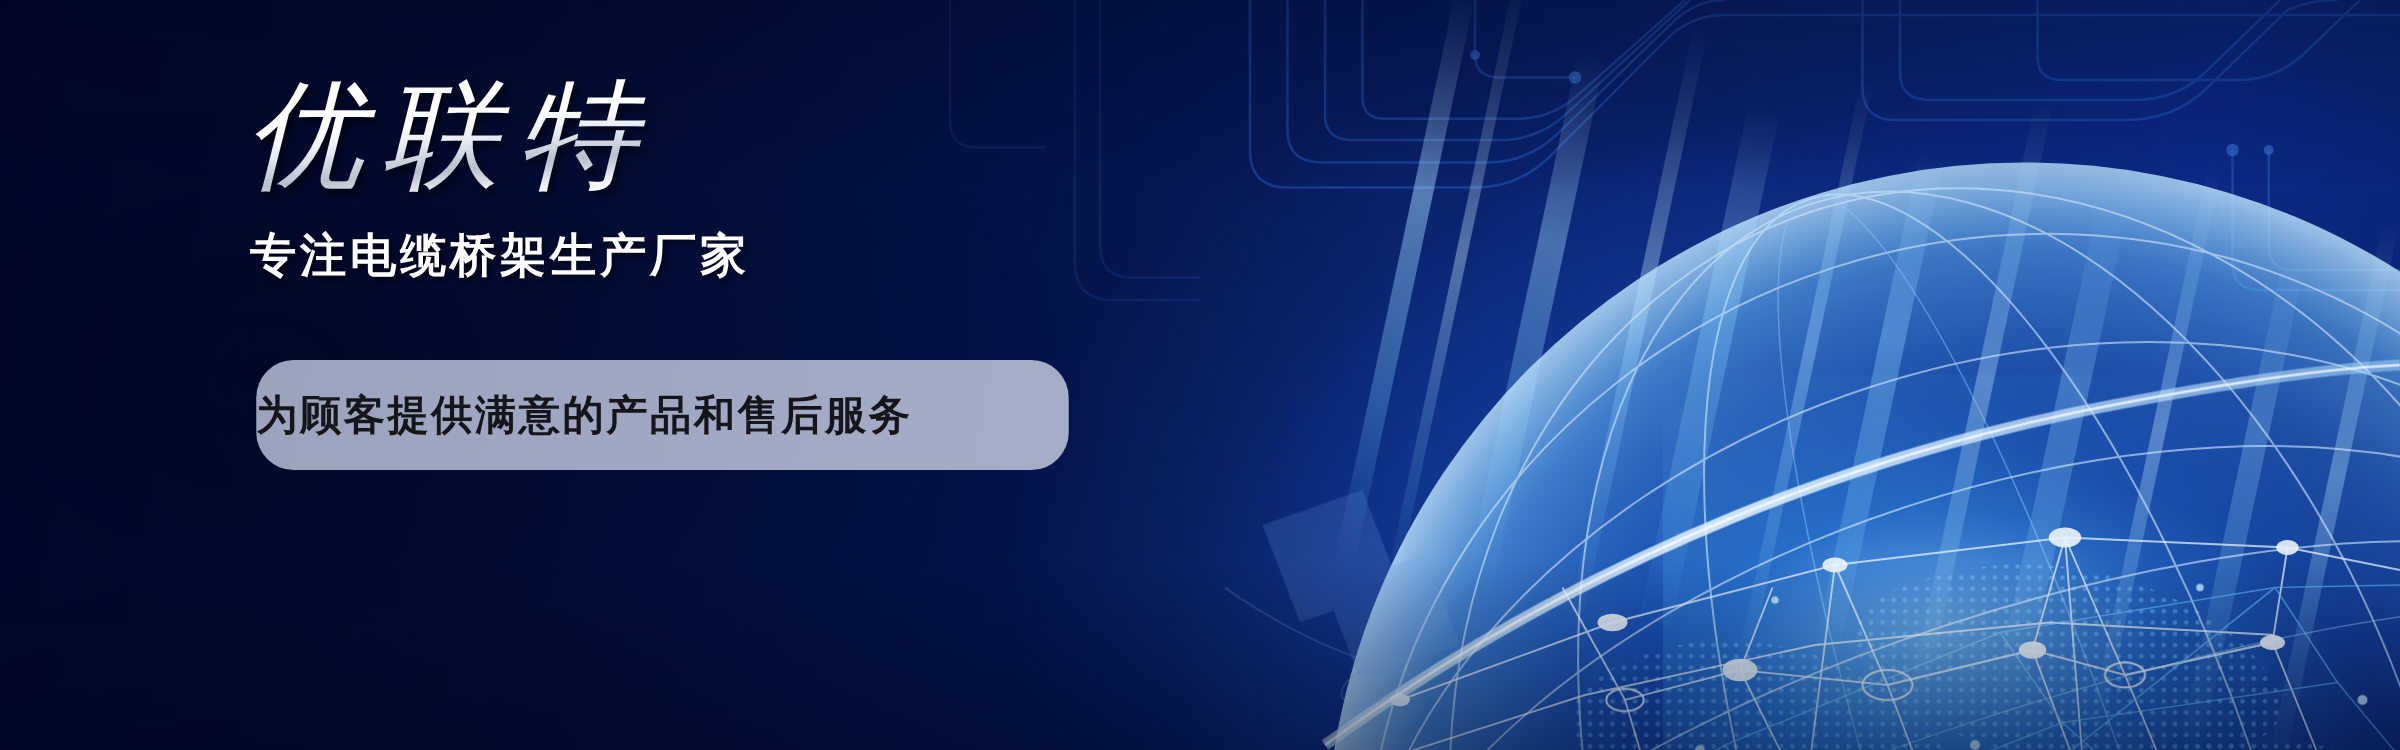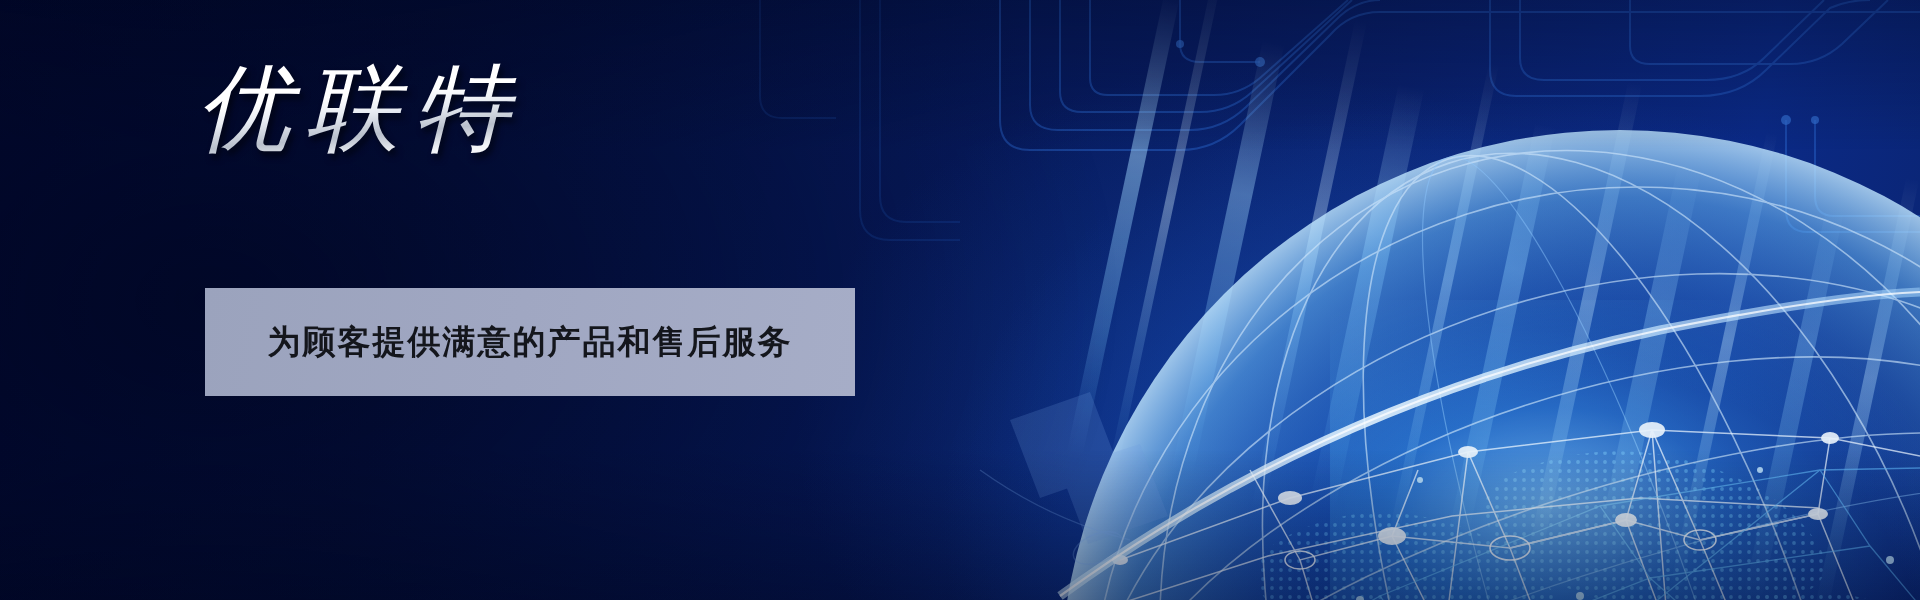--- a/index.html
+++ b/index.html
@@ -52,23 +52,23 @@
   }
 
   .tagline-sub{
     position:absolute;left:200px;top:180px;
     font-size:37px;font-weight:700;letter-spacing:3px;color:#ffffff;
     text-shadow:2px 3px 4px rgba(0,0,0,.55);
     white-space:nowrap;
   }
 
   .promo-box{
-    position:absolute;left:205px;top:288px;width:650px;height:108px;
+    position:absolute;left:205px;top:288px;width:650px;height:88px;
     background:linear-gradient(100deg,#9ba3bd 0%,#a0a7c2 48%,#a6adc7 100%);
-    display:flex;align-items:center;justify-content:center;
+    display:flex;align-items:center;border-radius:30px;
   }
   .promo-text{
     font-size:33px;font-weight:700;letter-spacing:2px;color:#14161c;
     white-space:nowrap;
   }
 </style>
 </head>
 <body>
 
 <div id="banner">
@@ -249,19 +249,20 @@
     </g>
   </svg>
 
   <div class="glow-core"></div>
   <div class="bg-vign"></div>
 
   <div class="copy">
 
     <div class="brand">优联特</div>
 
+    <div class="tagline-sub">专注电缆桥架生产厂家</div>
 
     <div class="promo-box">
       <span class="promo-text">为顾客提供满意的产品和售后服务</span>
     </div>
 
   </div>
 </div>
 
 </body></html>

